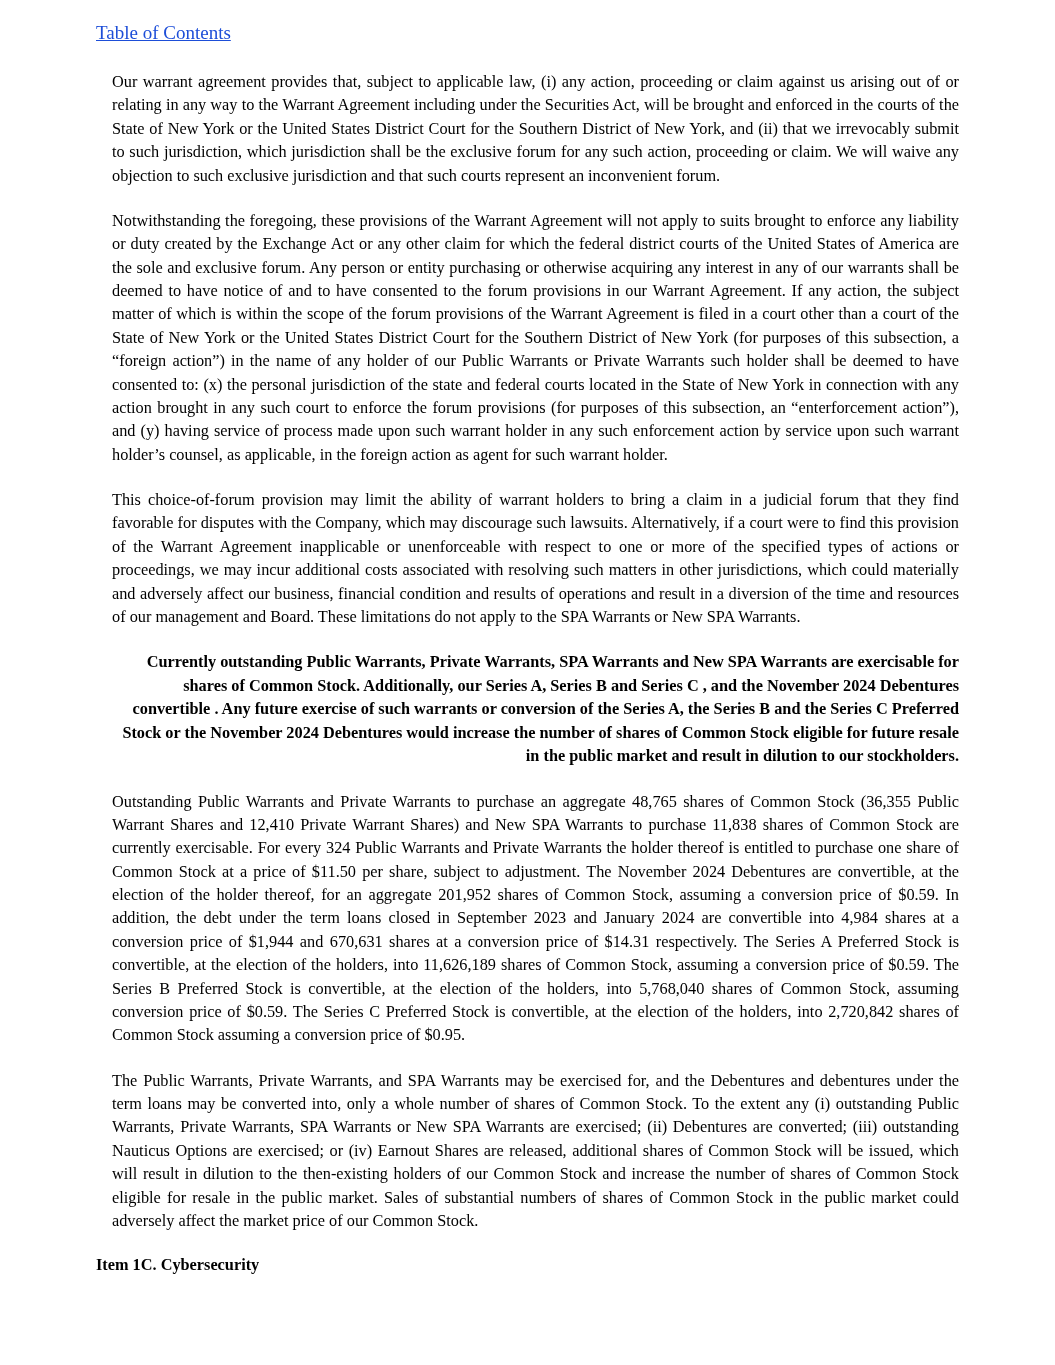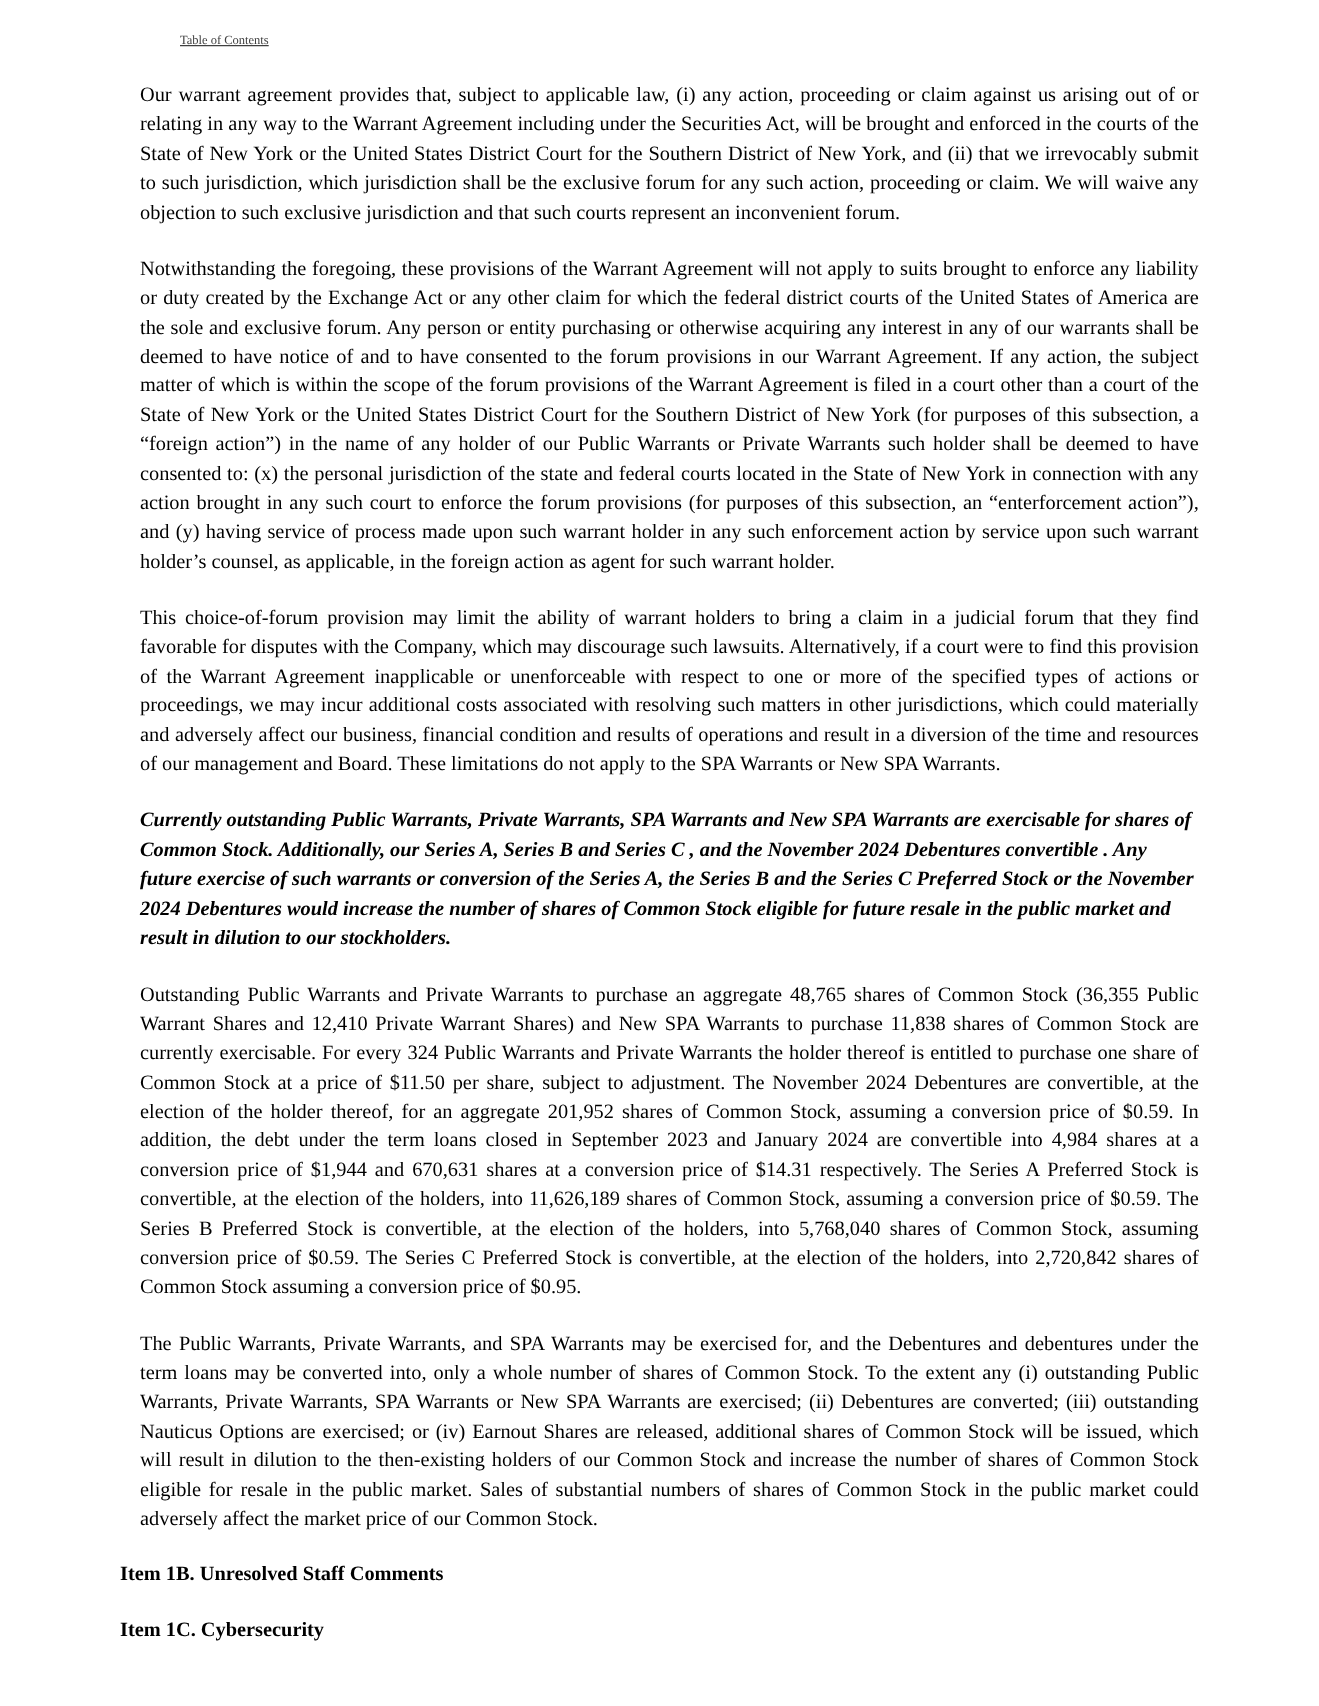--- a/index.html
+++ b/index.html
@@ -15,38 +15,36 @@
   }
   .page {
     width: 1055px;
     min-height: 1365px;
     box-sizing: border-box;
     padding: 22px 96px 18px 96px;
     position: relative;
   }
   .toc-link {
     font-family: "Liberation Serif", serif;
-    font-size: 10px;
-    color: #404040;
+    font-size: 19px;
+    color: #1d4ed8;
     text-decoration: underline;
     display: inline-block;
     margin-bottom: 26px;
     cursor: pointer;
-    margin-left: 48px;
   }
   p.body {
     font-size: 16.3px;
     line-height: 1.435;
     text-align: justify;
     margin: 0 0 22px 16px;
   }
   p.body.italicbold {
     font-weight: bold;
-    font-style: italic;
-    text-align: left;
+    text-align: right;
     line-height: 1.44;
   }
   p.indent {
     text-indent: 34px;
     margin-bottom: 22px;
   }
   h3.heading {
     font-size: 16.3px;
     font-weight: bold;
     margin: 0 0 22px 0;
@@ -68,20 +66,19 @@
   <p class="body">Notwithstanding the foregoing, these provisions of the Warrant Agreement will not apply to suits brought to enforce any liability or duty created by the Exchange Act or any other claim for which the federal district courts of the United States of America are the sole and exclusive forum. Any person or entity purchasing or otherwise acquiring any interest in any of our warrants shall be deemed to have notice of and to have consented to the forum provisions in our Warrant Agreement. If any action, the subject matter of which is within the scope of the forum provisions of the Warrant Agreement is filed in a court other than a court of the State of New York or the United States District Court for the Southern District of New York (for purposes of this subsection, a “foreign action”) in the name of any holder of our Public Warrants or Private Warrants such holder shall be deemed to have consented to: (x) the personal jurisdiction of the state and federal courts located in the State of New York in connection with any action brought in any such court to enforce the forum provisions (for purposes of this subsection, an “enter​forcement action”), and (y) having service of process made upon such warrant holder in any such enforcement action by service upon such warrant holder’s counsel, as applicable, in the foreign action as agent for such warrant holder.</p>
 
   <p class="body">This choice-of-forum provision may limit the ability of warrant holders to bring a claim in a judicial forum that they find favorable for disputes with the Company, which may discourage such lawsuits. Alternatively, if a court were to find this provision of the Warrant Agreement inapplicable or unenforceable with respect to one or more of the specified types of actions or proceedings, we may incur additional costs associated with resolving such matters in other jurisdictions, which could materially and adversely affect our business, financial condition and results of operations and result in a diversion of the time and resources of our management and Board. These limitations do not apply to the SPA Warrants or New SPA Warrants.</p>
 
   <p class="body italicbold">Currently outstanding Public Warrants, Private Warrants, SPA Warrants and New SPA Warrants are exercisable for shares of Common Stock. Additionally, our Series A, Series B and Series C , and the November 2024 Debentures convertible . Any future exercise of such warrants or conversion of the Series A, the Series B  and the Series C Preferred Stock or the November 2024 Debentures would increase the number of shares of Common Stock eligible for future resale in the public market and result in dilution to our stockholders.</p>
 
   <p class="body">Outstanding Public Warrants and Private Warrants to purchase an aggregate 48,765 shares of Common Stock (36,355 Public Warrant Shares and 12,410 Private Warrant Shares) and New SPA Warrants to purchase 11,838 shares of Common Stock are currently exercisable. For every 324 Public Warrants and Private Warrants the holder thereof is entitled to purchase one share of Common Stock at a price of $11.50 per share, subject to adjustment. The November 2024 Debentures are convertible, at the election of the holder thereof, for an aggregate 201,952 shares of Common Stock, assuming a conversion price of $0.59. In addition, the debt under the term loans closed in September 2023 and January 2024 are convertible into 4,984 shares at a conversion price of $1,944 and 670,631 shares at a conversion price of $14.31 respectively. The Series A Preferred Stock is convertible, at the election of the holders, into 11,626,189 shares of Common Stock, assuming a conversion price of $0.59. The Series B Preferred Stock is convertible, at the election of the holders, into 5,768,040 shares of Common Stock, assuming conversion price of $0.59. The Series C Preferred Stock is convertible, at the election of the holders, into 2,720,842 shares of Common Stock assuming a conversion price of $0.95.</p>
 
   <p class="body">The Public Warrants, Private Warrants, and SPA Warrants may be exercised for, and the Debentures and debentures under the term loans may be converted into, only a whole number of shares of Common Stock. To the extent any (i) outstanding Public Warrants, Private Warrants, SPA Warrants or New SPA Warrants are exercised; (ii) Debentures are converted; (iii) outstanding Nauticus Options are exercised; or (iv) Earnout Shares are released, additional shares of Common Stock will be issued, which will result in dilution to the then-existing holders of our Common Stock and increase the number of shares of Common Stock eligible for resale in the public market. Sales of substantial numbers of shares of Common Stock in the public market could adversely affect the market price of our Common Stock.</p>
 
-  <h3 class="heading heading-tight">Item 1B. Unresolved Staff Comments</h3>
 
 
   <h3 class="heading">Item 1C. Cybersecurity</h3>
 
   
 
 </div>
 
 </body></html>

